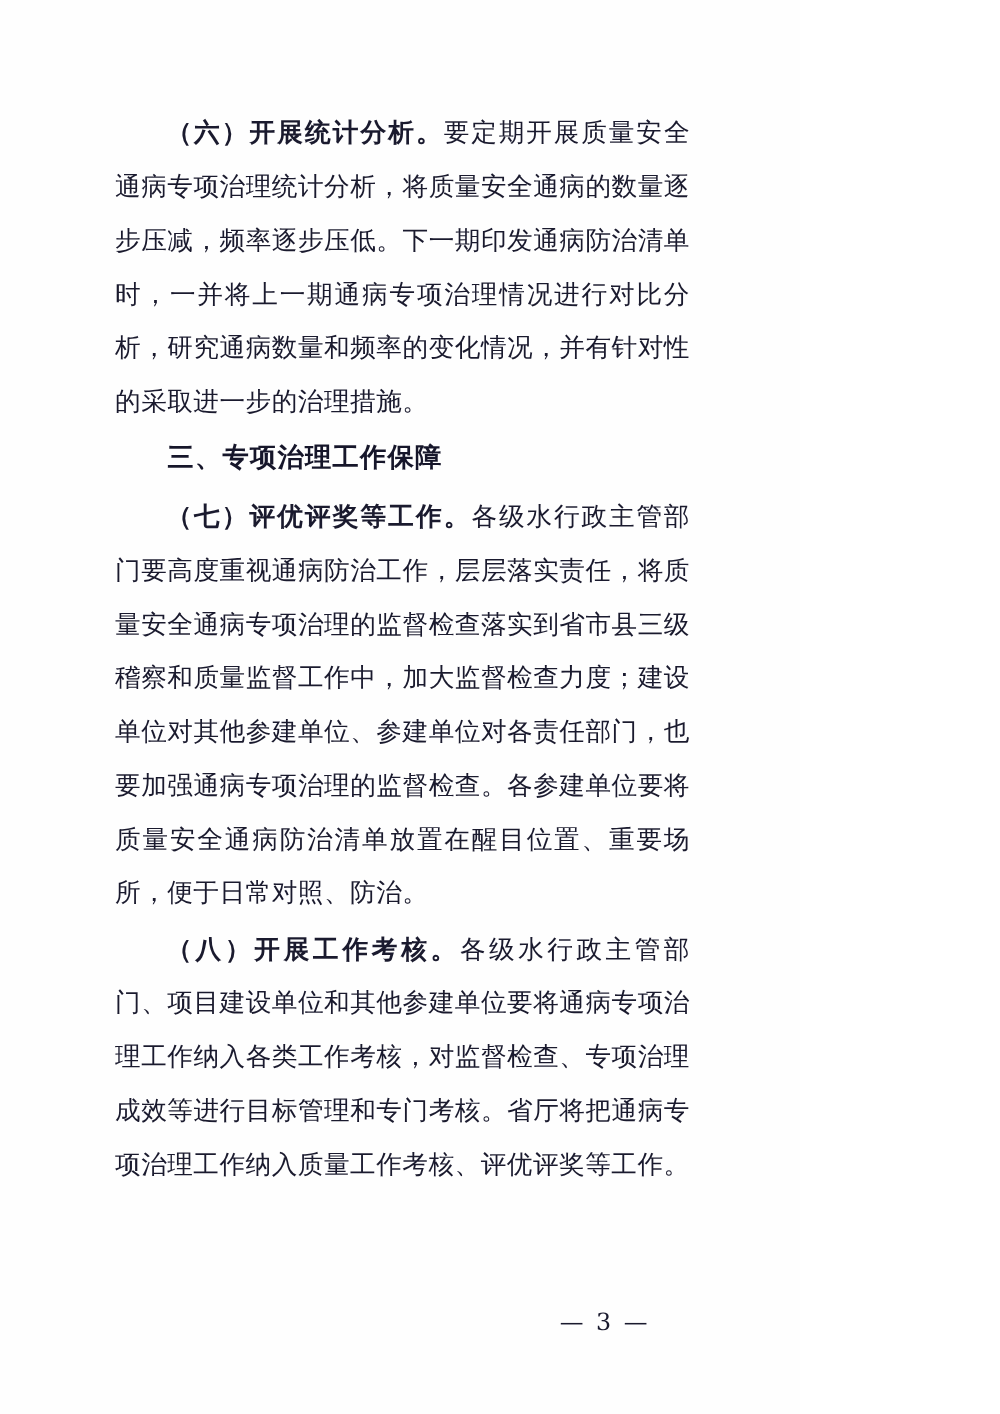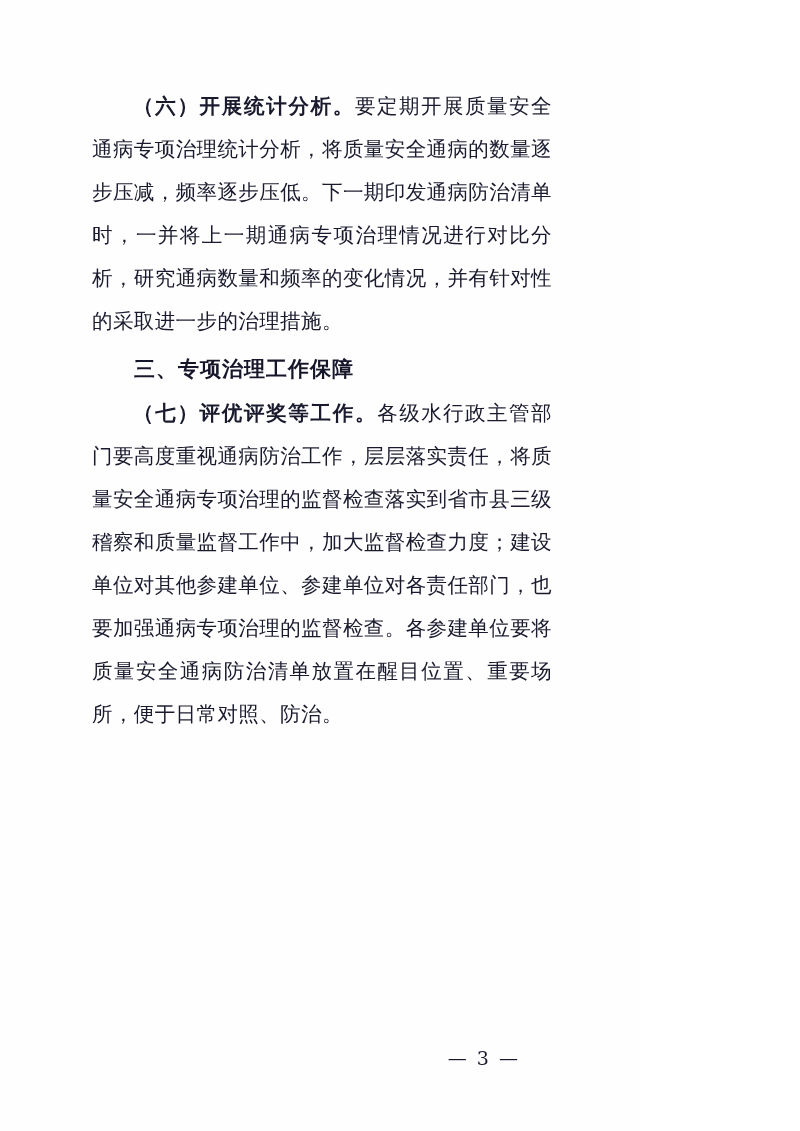--- a/index.html
+++ b/index.html
@@ -37,21 +37,21 @@
     margin: 0 0 2px 0;
     text-indent: 2em;
   }
   h2.section-heading {
     margin: 4px 0 2px 0;
     font-size: 21px;
     line-height: 43px;
     font-weight: bold;
     text-indent: 2em;
     letter-spacing: 1px;
-    font-family: Liberation Sans, sans-serif;
+    font-family: Liberation Mono, monospace;
     color: #16162a;
   }
   .lead {
     font-family: "DejaVu Sans", "Liberation Sans", sans-serif;
     font-weight: bold;
     letter-spacing: 0.6px;
   }
   .footer {
     position: absolute;
     left: 0;
@@ -71,19 +71,20 @@
 <div class="page">
 
   <div class="doc-body">
 
     <p class="para"><span class="lead">（六）开展统计分析。</span><span>要定期开展质量安全通病专项治理统计分析，将质量安全通病的数量逐步压减，频率逐步压低。下一期印发通病防治清单时，一并将上一期通病专项治理情况进行对比分析，研究通病数量和频率的变化情况，并有针对性的采取进一步的治理措施。</span></p>
 
     <h2 class="section-heading">三、专项治理工作保障</h2>
 
     <p class="para"><span class="lead">（七）评优评奖等工作。</span><span>各级水行政主管部门要高度重视通病防治工作，层层落实责任，将质量安全通病专项治理的监督检查落实到省市县三级稽察和质量监督工作中，加大监督检查力度；建设单位对其他参建单位、参建单位对各责任部门，也要加强通病专项治理的监督检查。各参建单位要将质量安全通病防治清单放置在醒目位置、重要场所，便于日常对照、防治。</span></p>
 
+    <p class="para"><span class="lead">（八）开展工作考核。</span><span>各级水行政主管部门、项目建设单位和其他参建单位要将通病专项治理工作纳入各类工作考核，对监督检查、专项治理成效等进行目标管理和专门考核。省厅将把通病专项治理工作纳入质量工作考核、评优评奖等工作。</span></p>
 
 
   </div>
 
   <div class="footer">— 3 —</div>
 
 </div>
 
 </body></html>

